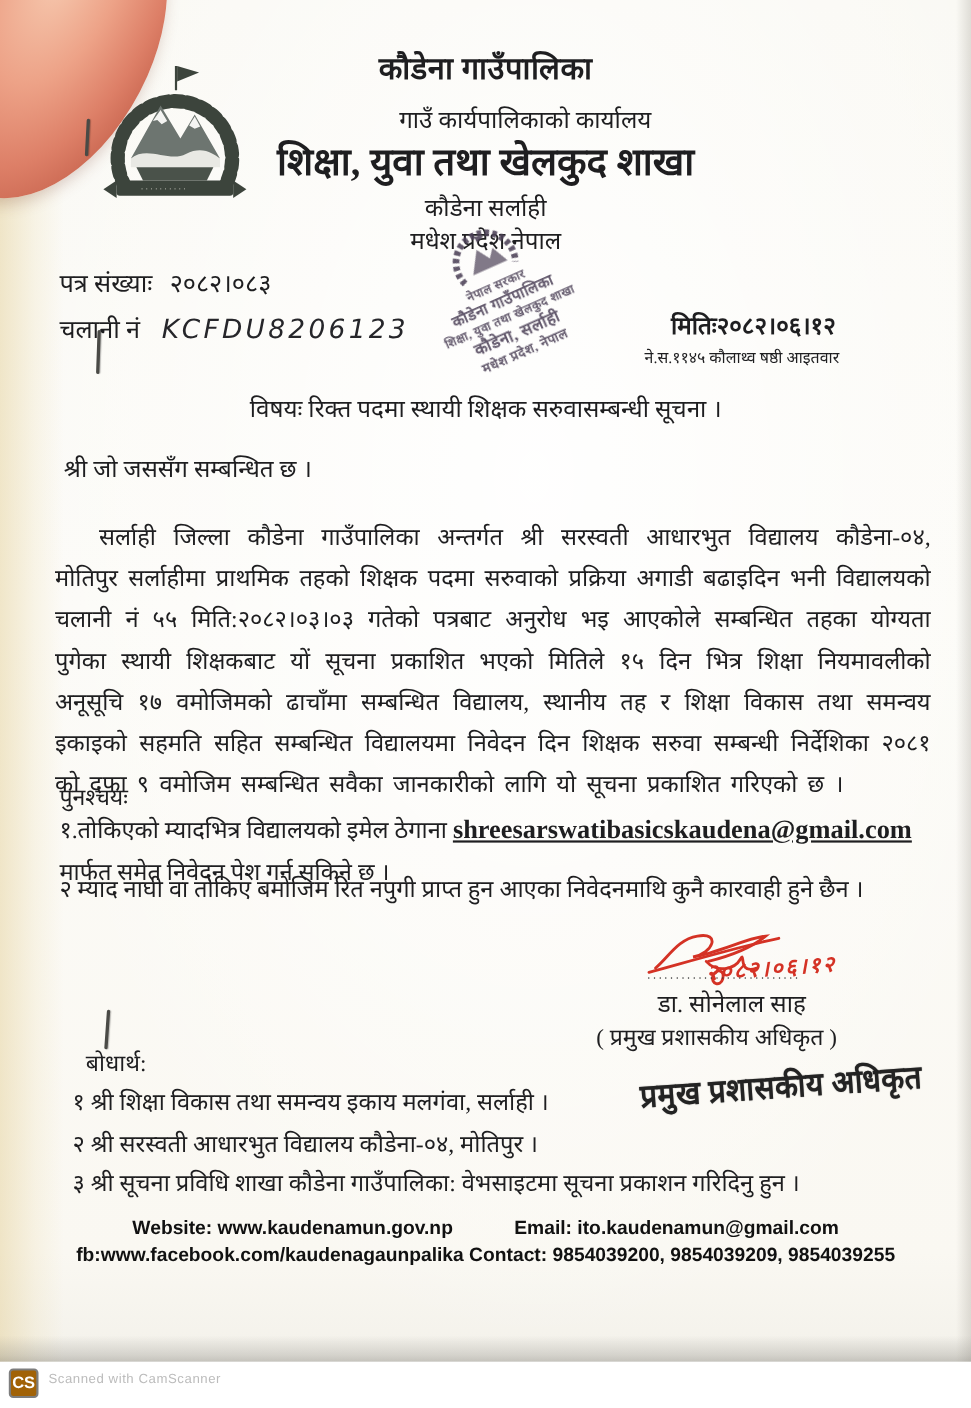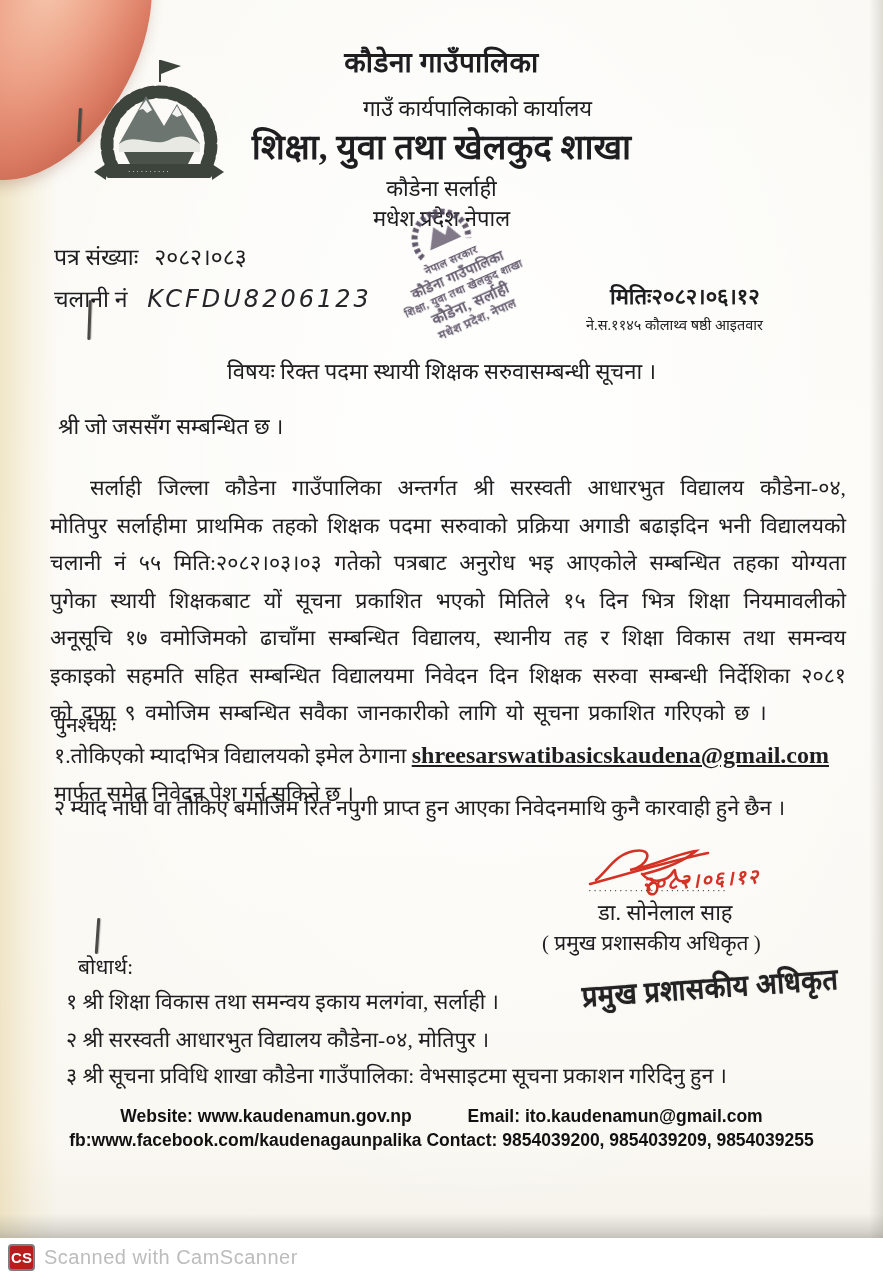--- a/index.html
+++ b/index.html
@@ -115,28 +115,28 @@
     font-family:"Liberation Sans","DejaVu Sans",sans-serif; font-weight:bold;
     color:#111; 
   }
   .f-1 { top:1106px; font-size:17.5px; }
   .f-1 .gap { display:inline-block; width:46px; }
   .f-2 { top:1130px; font-size:17.5px; }
 
   .cam-bar { position:absolute; left:0; top:1238px; width:883px; height:42px; background:#ffffff; }
   .cs-badge {
     position:absolute; left:8px; top:1244px; width:27px; height:27px;
-    background:#b91c1c; border:2px solid #7d7d7d; border-radius:4px;
+    background:#a16207; border:2px solid #7d7d7d; border-radius:4px;
     color:#fff; font-family:"Liberation Sans",sans-serif; font-weight:bold;
     font-size:15px; line-height:23px; text-align:center;
   }
   .cam-text {
     position:absolute; left:44px; top:1246px;
     font-family:"Liberation Sans","DejaVu Sans",sans-serif;
-    font-size:20px; color:#bcbcbc; letter-spacing:.5px;
+    font-size:12px; color:#bcbcbc; letter-spacing:.5px;
   }
 </style>
 </head>
 <body>
 
 <div class="page">
 
   <div class="paper"></div>
   <div class="edge-tint"></div>
   <div class="right-shade"></div>

